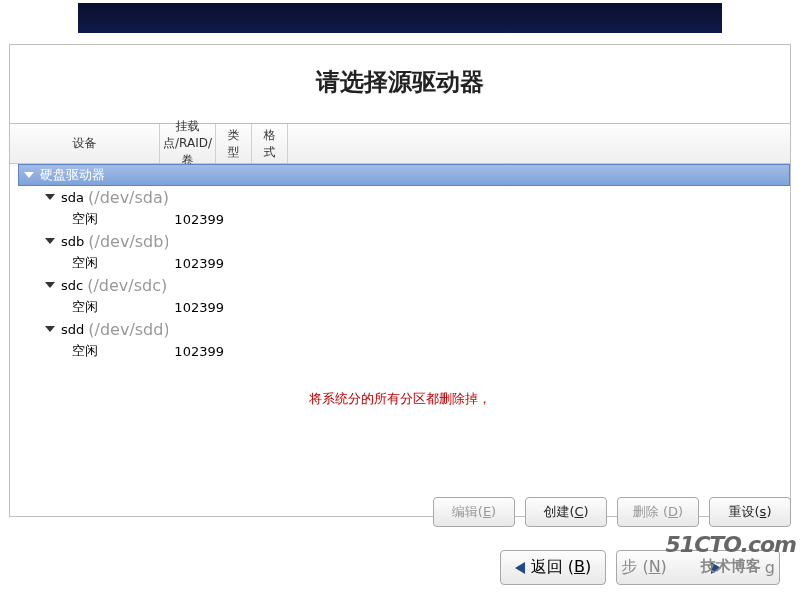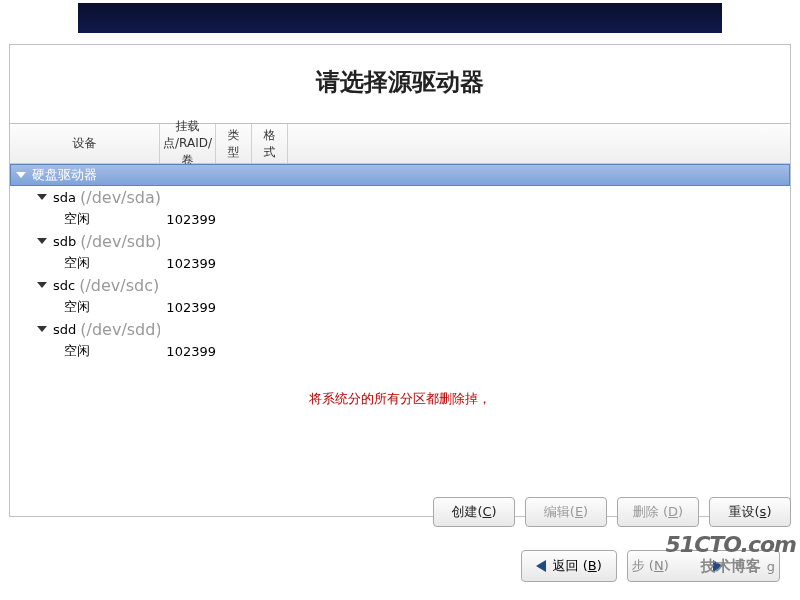--- a/index.html
+++ b/index.html
@@ -8,37 +8,37 @@
 .panel { position: absolute; top: 44px; left: 9px; right: 9px; border: 1px solid #c0c0c0; background: #fff; }
 .title-area { height: 78px; display: flex; align-items: center; justify-content: center; font-size: 24px; font-weight: bold; color: #222; border-bottom: 5px solid #fff; }
 .table-container { border-top: 1px solid #c0c0c0; }
 .table-header { display: flex; background: linear-gradient(to bottom, #fdfdfd, #efefef); border-bottom: 1px solid #c8c8c8; height: 40px; align-items: center; font-size: 12px; color: #333; }
 .th { border-right: 1px solid #d0d0d0; padding: 4px 6px; height: 100%; display: flex; align-items: center; justify-content: center; text-align: center; }
 .th-device { width: 150px; }
 .th-size { width: 50px; }
 .th-mount { width: 56px; justify-content: center; }
 .th-type { width: 36px; }
 .th-format { width: 36px; }
-.row { display: flex; align-items: center; height: 22px; font-size: 13px; }
+.row { display: flex; align-items: center; height: 22px; font-size: 13px; margin-left: 8px; }
 .row.selected { background: linear-gradient(to bottom, #a3bce6, #7ea3da); color: #fff; border: 1px solid #5a84c4; }
 .cell-device { width: 150px; display: flex; align-items: center; overflow: hidden; white-space: nowrap; }
 .cell-size { width: 56px; text-align: right; }
 .triangle-open { width: 0; height: 0; border-left: 5px solid transparent; border-right: 5px solid transparent; border-top: 6px solid #fff; display: inline-block; margin: 0 6px 0 5px; }
 .triangle-open.dark { border-top-color: #333; }
 .indent-1 { padding-left: 22px; }
 .indent-2 { padding-left: 54px; }
 .dev-path { color: #999; font-size: 16px; margin-left: 4px; }
 .warning-text { color: #b00; font-size: 13px; text-align: center; margin-top: 28px; }
 .table-area { height: 352px; position: relative; }
 .button-bar { position: absolute; top: 497px; right: 9px; display: flex; gap: 10px; }
 .btn { background: linear-gradient(to bottom, #fdfdfd, #e8e8e8); border: 1px solid #a8a8a8; border-radius: 4px; padding: 5px 14px; font-size: 13px; color: #222; cursor: pointer; min-width: 82px; text-align: center; }
 .btn.disabled { color: #999; }
 .underline { text-decoration: underline; }
 .bottom-bar { position: absolute; top: 550px; left: 0; right: 0; display: flex; justify-content: flex-end; padding-right: 20px; gap: 10px; align-items: center; }
-.nav-btn { background: linear-gradient(to bottom, #fdfdfd, #e8e8e8); border: 1px solid #a8a8a8; border-radius: 4px; padding: 6px 14px; font-size: 13px; display: flex; align-items: center; gap: 6px; cursor: pointer; }
+.nav-btn { background: linear-gradient(to bottom, #fdfdfd, #e8e8e8); border: 1px solid #a8a8a8; border-radius: 4px; padding: 6px 14px; font-size: 16px; display: flex; align-items: center; gap: 6px; cursor: pointer; }
 .arrow-left { width: 0; height: 0; border-top: 6px solid transparent; border-bottom: 6px solid transparent; border-right: 10px solid #204a87; }
 .arrow-right { width: 0; height: 0; border-top: 6px solid transparent; border-bottom: 6px solid transparent; border-left: 10px solid #204a87; }
 .next-text { color: #888; gap: 44px; }
 .watermark { position: absolute; right: 4px; bottom: 24px; text-align: center; pointer-events: none; margin-top: 9px; }
 .wm-top { font-size: 22px; font-weight: bold; font-style: italic; color: #666; letter-spacing: -1px; }
 .wm-bot { font-size: 15px; font-weight: bold; color: #888; }
 </style>
 </head>
 <body>
 
@@ -130,22 +130,22 @@
       </div>
 
       <div class="warning-text">
         <span>将系统分的所有分区都删除掉，</span>
       </div>
     </div>
   </div>
 </div>
 
 <div class="button-bar">
+  <div class="btn disabled"><span>编辑</span>(<span class="underline">E</span>)</div>
   <div class="btn"><span>创建</span>(<span class="underline">C</span>)</div>
-  <div class="btn disabled"><span>编辑</span>(<span class="underline">E</span>)</div>
   <div class="btn disabled"><span>删除</span>  (<span class="underline">D</span>)</div>
   <div class="btn"><span>重设</span>(<span class="underline">s</span>)</div>
 </div>
 
 <div class="bottom-bar">
   <div class="nav-btn">
     <span class="arrow-left"></span>
     <span><span>返回 </span>(<span class="underline">B</span>)</span>
   </div>
   <div class="nav-btn next-text" style="padding:6px 4px;">

